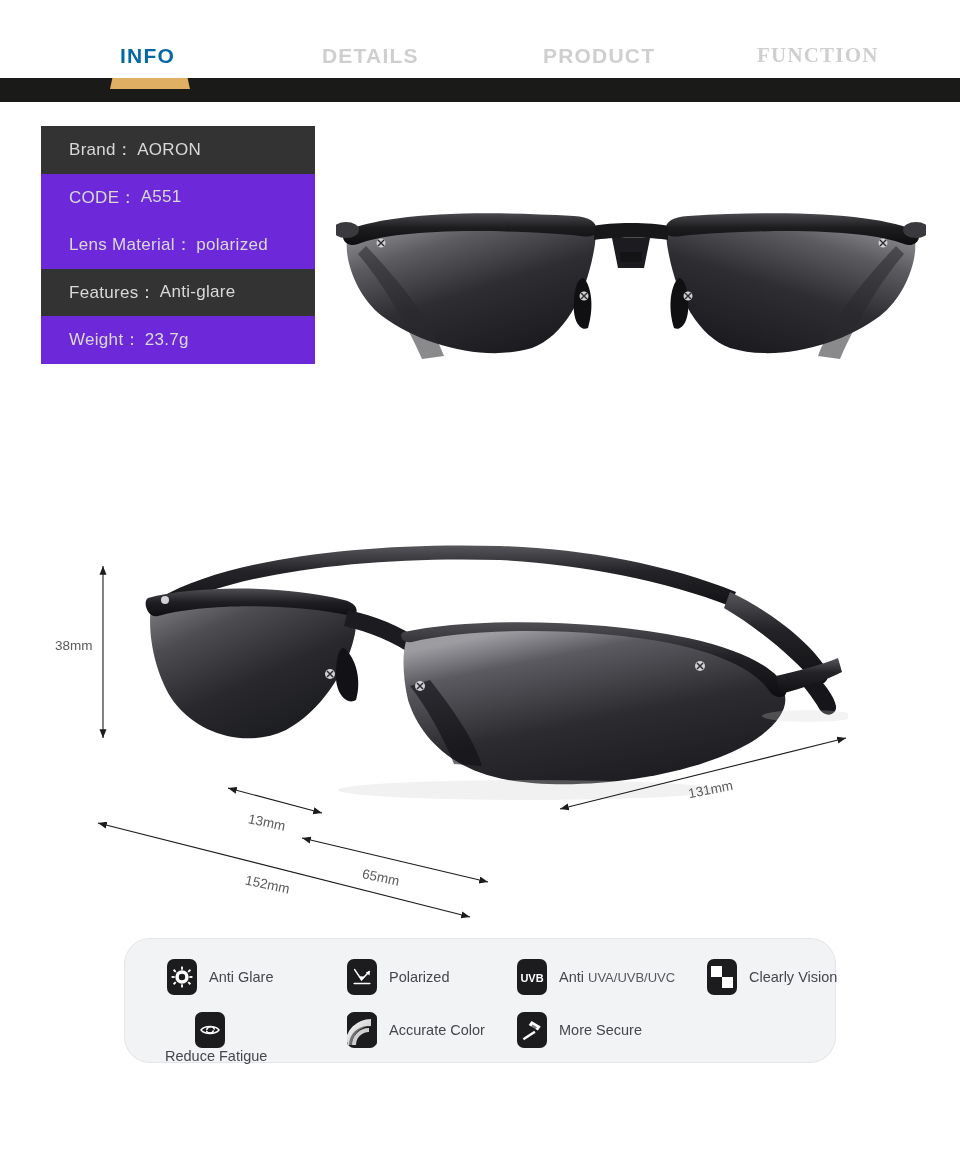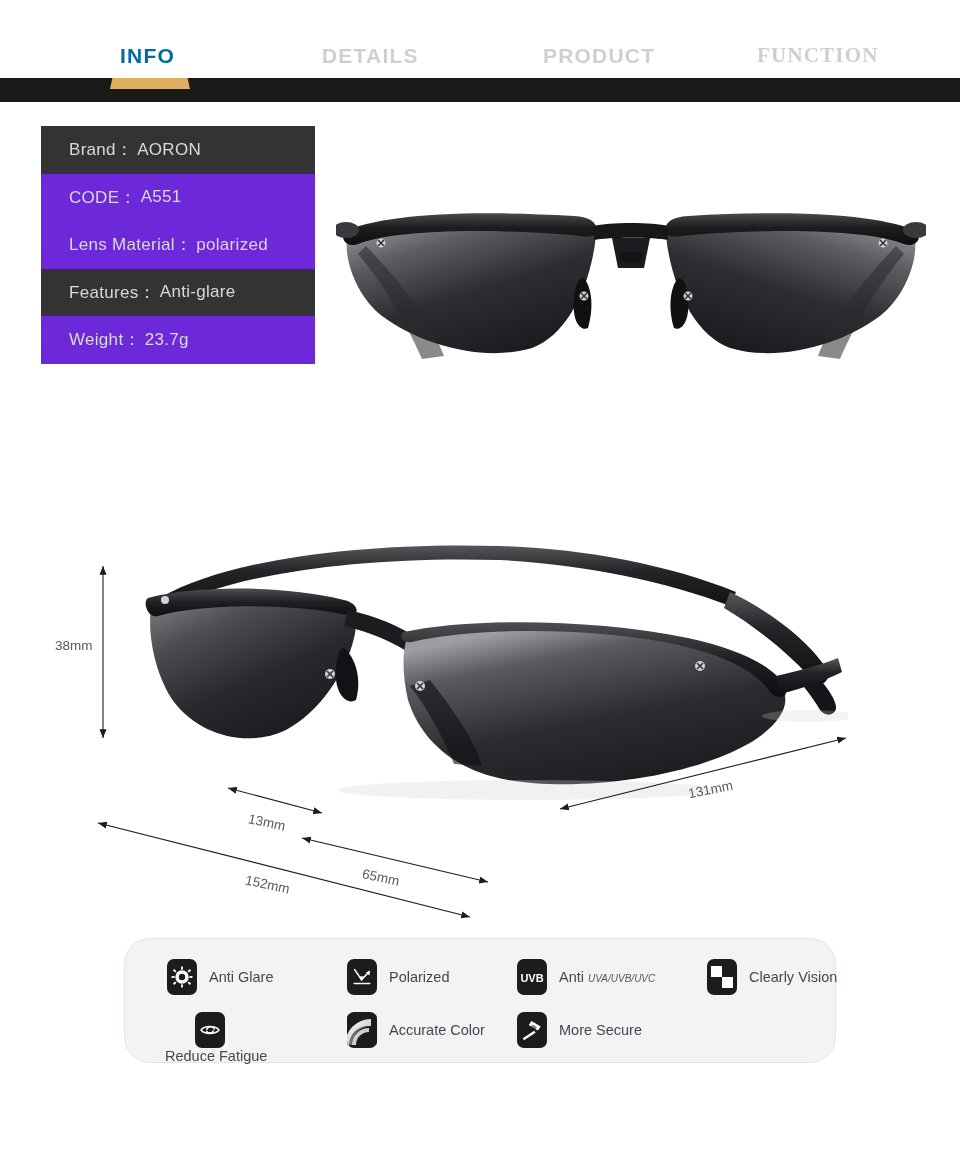--- a/index.html
+++ b/index.html
@@ -143,23 +143,22 @@
     justify-content: center;
     overflow: hidden;
   }
   .fi-text {
     margin-left: 12px;
     font-size: 14.5px;
     color: #44474d;
     white-space: nowrap;
   }
   .fi-text .small {
-    font-size: 10px;
+    font-size: 13px;
     color: #55585e;
-    font-style: italic;
   }
 
   
   .f-0 { left: 147px; top: 959px; }
   .f-1 { left: 327px; top: 959px; }
   .f-2 { left: 497px; top: 959px; }
   .f-3 { left: 687px; top: 959px; }
   .f-4 { left: 133px; top: 1012px; flex-direction: column; }
   .f-5 { left: 327px; top: 1012px; }
   .f-6 { left: 497px; top: 1012px; }

